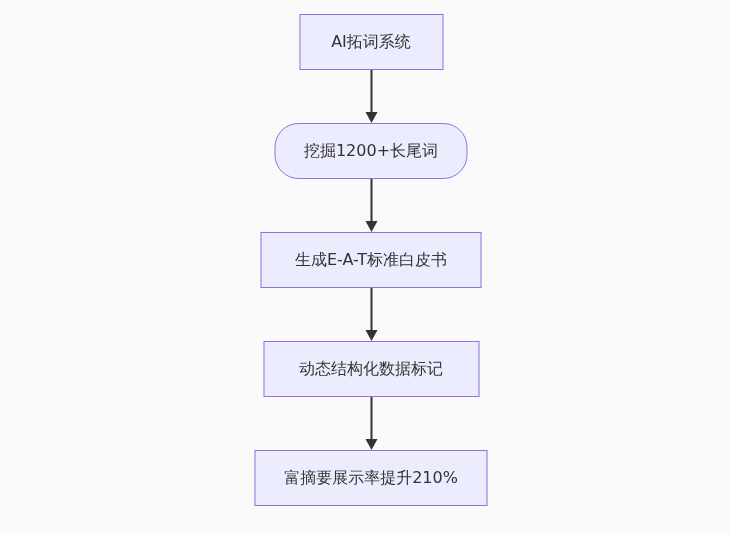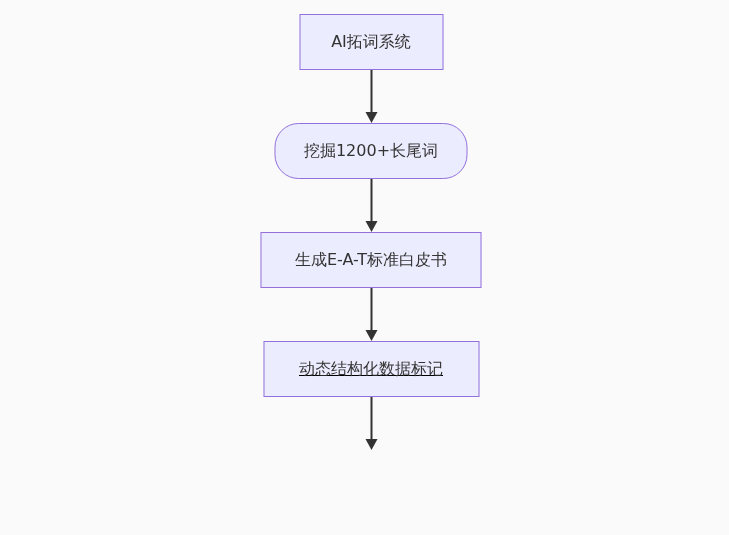--- a/index.html
+++ b/index.html
@@ -83,21 +83,24 @@
         <div class="edge-line"></div>
         <div class="edge-head"></div>
       </div>
       <div class="node" style="width: 221px; text-align: right;">
         <span class="node-label">生成E-A-T标准白皮书</span>
       </div>
       <div class="edge">
         <div class="edge-line"></div>
         <div class="edge-head"></div>
       </div>
-      <div class="node" style="width: 216px; text-decoration: underline;">
+      <div class="node" style="width: 216px;">
         <span class="node-label">动态结构化数据标记</span>
       </div>
       <div class="edge">
         <div class="edge-line"></div>
         <div class="edge-head"></div>
       </div>
+      <div class="node" style="width: 233px;">
+        <span class="node-label">富摘要展示率提升210%</span>
+      </div>
     </div>
 </div>
 
 </body></html>

